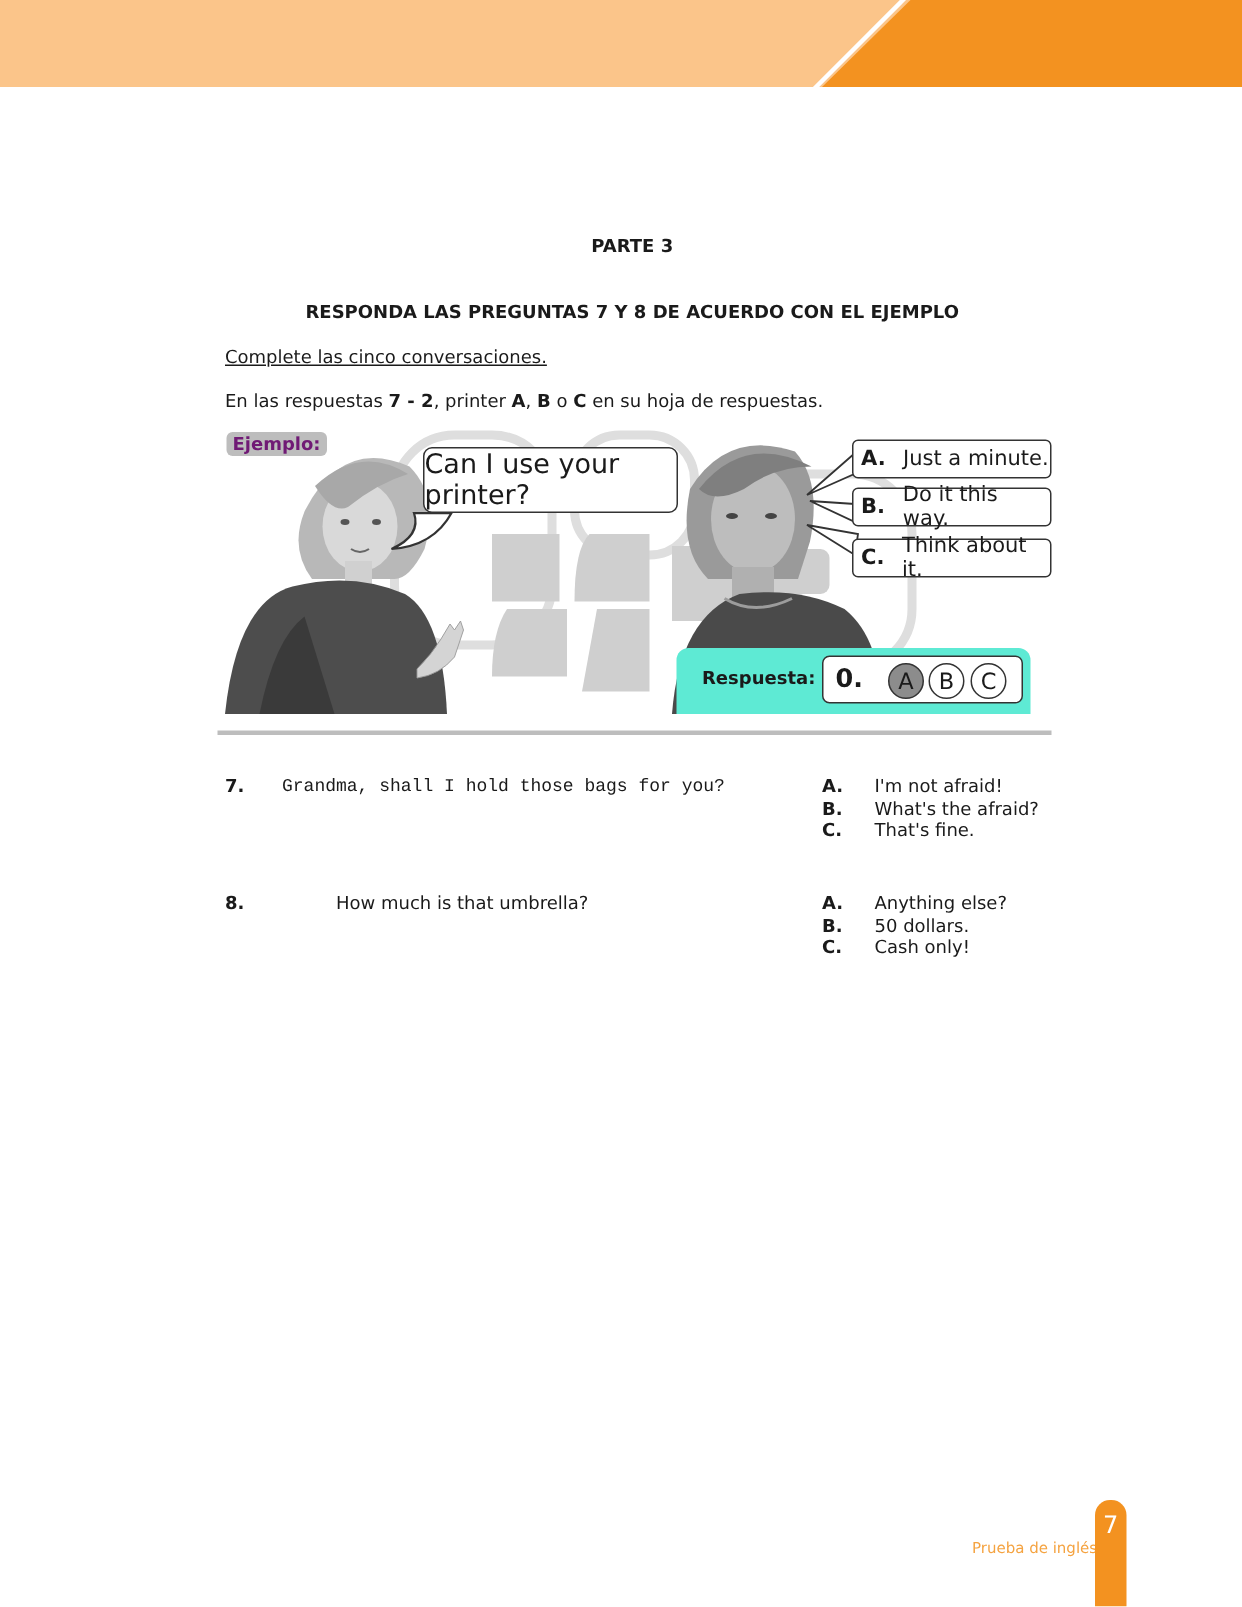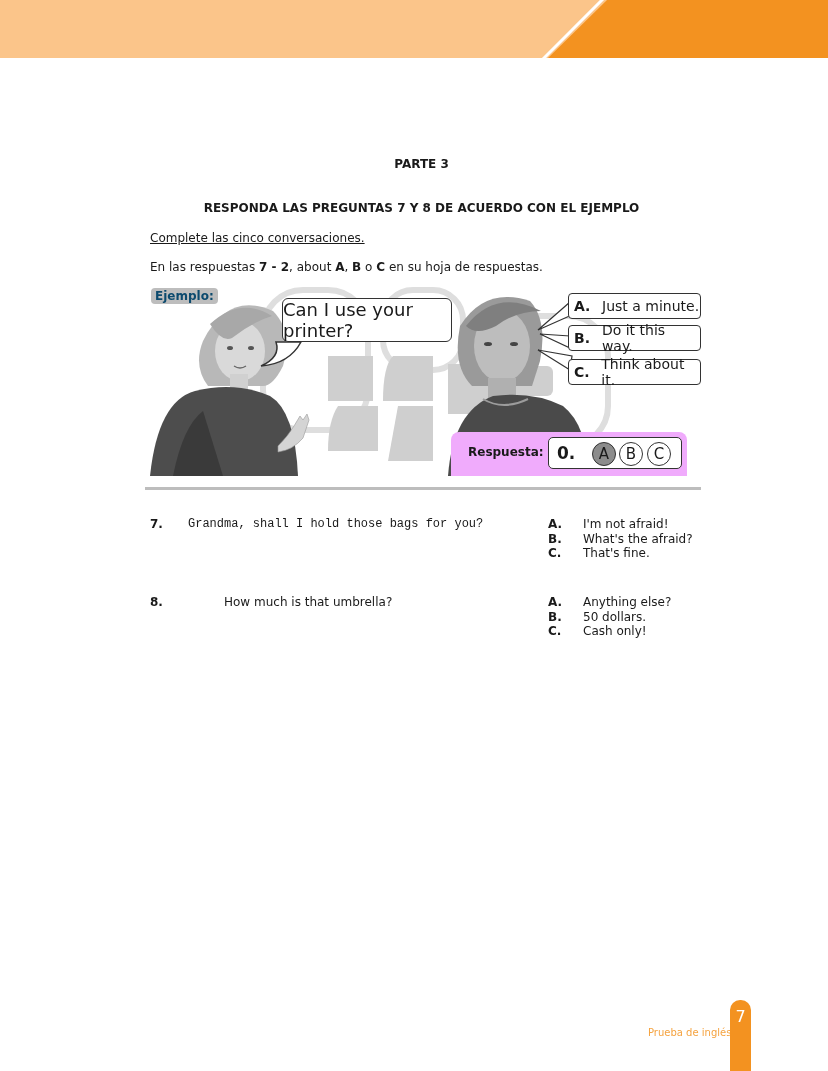--- a/index.html
+++ b/index.html
@@ -12,31 +12,31 @@
     .part-title { position: absolute; top: 157px; left: 0; width: 843px; text-align: center; font-weight: bold; font-size: 12px; }
     .section-title { position: absolute; top: 201px; left: 0; width: 843px; text-align: center; font-weight: bold; font-size: 12px; }
     .instr { position: absolute; left: 150px; font-size: 12px; }
     .instr-1 { top: 231px; text-decoration: underline; }
     .instr-2 { top: 260px; }
     .instr b { font-weight: bold; }
 
     .example { position: absolute; left: 148px; top: 286px; width: 556px; height: 190px; }
     .example svg.bg { position: absolute; left: 0; top: 0; }
 
-    .ejemplo-tag { position: absolute; left: 3px; top: 2px; padding: 1px 4px; background: #bdbdbd; border-radius: 4px; font-weight: bold; font-size: 12px; color: #0c4a6e; text-align: center; }
+    .ejemplo-tag { position: absolute; left: 3px; top: 2px; padding: 1px 4px; background: #bdbdbd; border-radius: 4px; font-weight: bold; font-size: 12px; color: #701a75; text-align: center; }
 
     .speech { position: absolute; left: 134px; top: 12px; width: 170px; height: 44px; background: #fff; border: 1.5px solid #333; border-radius: 6px; font-size: 18px; display: flex; align-items: center; justify-content: center; font-family: "DejaVu Sans", sans-serif; }
 
     .opt-box { position: absolute; left: 420px; width: 133px; height: 26px; background: #fff; border: 1.5px solid #333; border-radius: 4px; font-size: 14px; display: flex; align-items: center; padding-left: 5px; }
     .opt-box .ltr { font-weight: bold; width: 28px; }
     .opt-a { top: 7px; }
     .opt-b { top: 39px; }
     .opt-c { top: 73px; }
 
-    .resp-panel { position: absolute; left: 303px; top: 146px; width: 236px; height: 44px; background: #f0abfc; border-radius: 8px 8px 0 0; padding-left: 48px; }
+    .resp-panel { position: absolute; left: 303px; top: 146px; width: 236px; height: 44px; background: #5eead4; border-radius: 8px 8px 0 0; padding-left: 48px; }
     .resp-label { position: absolute; left: 17px; top: 13px; font-weight: bold; font-size: 12px; }
     .resp-box { position: absolute; left: 97px; top: 5px; width: 134px; height: 32px; background: #fff; border: 1.5px solid #333; border-radius: 5px; }
     .resp-num { position: absolute; left: 8px; top: 5px; font-weight: bold; font-size: 17px; }
     .circ { position: absolute; top: 4px; width: 24px; height: 24px; border: 1.5px solid #333; border-radius: 50%; font-size: 15px; display: flex; align-items: center; justify-content: center; }
     .circ.sel { background: #8c8c8c; }
     .circ-a { left: 43px; }
     .circ-b { left: 70px; }
     .circ-c { left: 98px; }
 
     .divider { position: absolute; left: 145px; top: 487px; width: 556px; height: 3px; background: #bdbdbd; }
@@ -67,21 +67,21 @@
     <rect x="0" y="0" width="828" height="58" fill="#fbc58a"></rect>
     <polygon points="548,58 607,0 828,0 828,58" fill="#f39220"></polygon>
     <line x1="543" y1="59" x2="603" y2="-1" stroke="#ffffff" stroke-width="3"></line>
   </svg>
 </div>
 
 <div class="part-title">PARTE 3</div>
 <div class="section-title">RESPONDA LAS PREGUNTAS 7 Y 8 DE ACUERDO CON EL EJEMPLO</div>
 
 <div class="instr instr-1">Complete las cinco conversaciones.</div>
-<div class="instr instr-2"><span>En las respuestas </span><b>7 - 2</b><span>, about </span><b>A</b><span>, </span><b>B</b><span> o </span><b>C</b><span> en su hoja de respuestas.</span></div>
+<div class="instr instr-2"><span>En las respuestas </span><b>7 - 2</b><span>, printer </span><b>A</b><span>, </span><b>B</b><span> o </span><b>C</b><span> en su hoja de respuestas.</span></div>
 
 <div class="example">
   <svg class="bg" width="556" height="190" viewBox="0 0 556 190">
 
     <g fill="#ececec" stroke="#dedede" stroke-width="6">
       <rect x="115" y="4" width="105" height="140" rx="40" fill="none"></rect>
       <rect x="235" y="4" width="80" height="80" rx="30" fill="none"></rect>
       <rect x="330" y="30" width="130" height="130" rx="40" fill="none"></rect>
     </g>
     <g fill="#cfcfcf">

